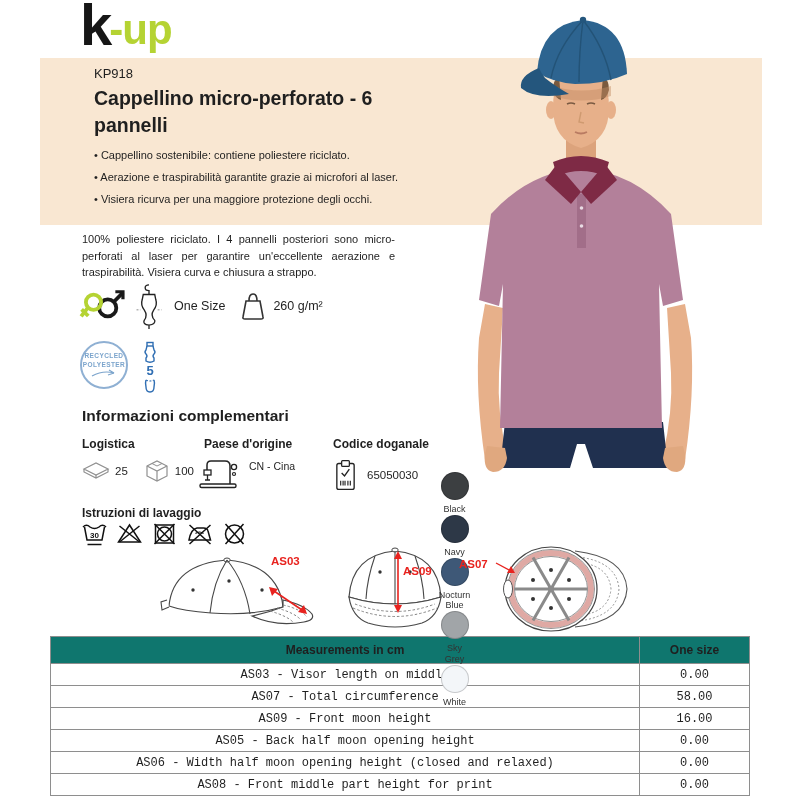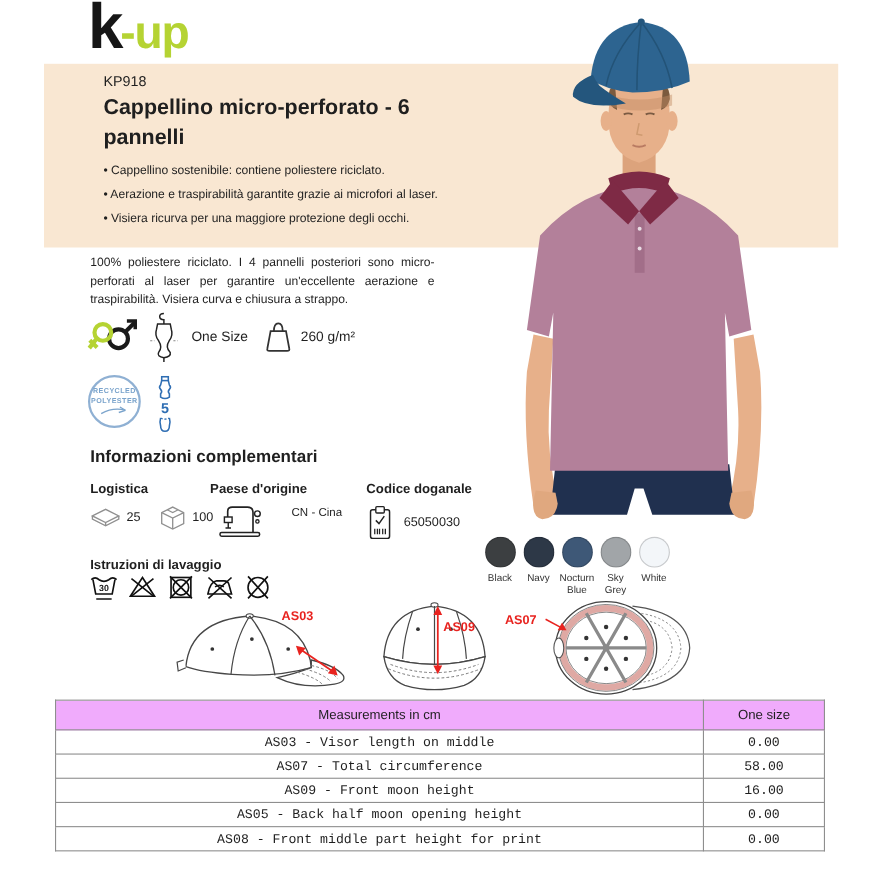--- a/index.html
+++ b/index.html
@@ -30,46 +30,46 @@
   .attr-label{font-size:12.5px;}
 
   
   .eco-row{left:80px;top:341px;display:flex;align-items:flex-start;gap:10px;z-index:1;}
   .recycle-badge{width:48px;height:48px;border:2px solid #8fb0d3;border-radius:50%;display:flex;flex-direction:column;align-items:center;justify-content:center;color:#7ba4cc;font-size:6.5px;font-weight:bold;letter-spacing:.4px;line-height:1.3;box-sizing:border-box;}
 
   
   .info-heading{left:82px;top:407px;font-size:15.5px;font-weight:bold;}
   .col-label{font-size:12px;font-weight:bold;position:absolute;top:437px;}
   .col-logistica{left:82px;}
-  .col-origine{left:191px;}
+  .col-origine{left:204px;}
   .col-doganale{left:333px;}
   .logi-icons{left:82px;top:458px;display:flex;align-items:center;gap:16px;}
   .logi-item{display:flex;align-items:center;gap:5px;font-size:11.5px;}
   .origin-block{left:197px;top:455px;display:flex;align-items:flex-start;gap:10px;}
-  .origin-value{font-size:10.5px;margin-top:5px;margin-left:16px;}
+  .origin-value{font-size:10.5px;margin-top:5px;}
   .customs-block{left:333px;top:458px;display:flex;align-items:center;gap:9px;font-size:11.5px;}
 
   
   .wash-heading{left:82px;top:506px;font-size:12px;font-weight:bold;}
   .wash-icons{left:80px;top:521px;display:flex;align-items:flex-start;gap:6px;}
 
   
-  .swatches{left:437px;top:488px;display:flex;z-index:3;}
+  .swatches{left:437px;top:472px;display:flex;z-index:3;flex-direction:column;}
   .swatch{width:35px;display:flex;flex-direction:column;align-items:center;}
   .swatch-dot{width:28px;height:28px;border-radius:50%;border:1px solid rgba(0,0,0,.18);box-sizing:border-box;}
   .swatch-name{font-size:9px;text-align:center;line-height:1.2;margin-top:4px;color:#333;}
 
   
   .diagram{z-index:1;}
   .as-label{position:absolute;color:#e8231f;font-weight:bold;font-size:11.5px;z-index:4;}
 
   
   .meas-table{left:50px;top:636px;width:700px;border-collapse:collapse;z-index:1;}
   .meas-table th,.meas-table td{border:1px solid #8e8e8e;text-align:center;padding:0;}
-  .meas-table th{background:#f0abfc;height:26px;font-size:12px;font-weight:normal;}
+  .meas-table th{background:#0f766e;height:26px;font-size:12px;font-weight:bold;}
   .meas-table td{height:21px;font-size:12px;font-family:Liberation Mono, monospace;}
   .meas-table .col-val{width:109px;}
 </style>
 </head>
 <body>
 
 <div>
 
   <div class="abs logo">
     <span class="logo-k">k</span>
@@ -280,21 +280,21 @@
     <path d="M12,48 L6,50 L7,58 L14,55" stroke="#474747" stroke-width="1.1" fill="#fff"></path>
     <circle cx="38" cy="38" r="1.7" fill="#333"></circle>
     <circle cx="74" cy="29" r="1.7" fill="#333"></circle>
     <circle cx="107" cy="38" r="1.7" fill="#333"></circle>
     <path d="M128,48 Q150,53 157,62 Q160,68 149,70 Q120,75 97,64 Q112,61 128,55 Z" stroke="#474747" stroke-width="1.2" fill="#fff"></path>
     <path d="M128,53 Q146,57 152,65 M122,56 Q140,61 146,68 M115,59 Q132,64 138,70" stroke="#777" stroke-width=".9" fill="none" stroke-dasharray="2.5,2"></path>
     <line x1="119" y1="39" x2="147" y2="58" stroke="#e8231f" stroke-width="1.6"></line>
     <polygon points="114,35 123,37 117,44" fill="#e8231f"></polygon>
     <polygon points="152,62 143,60 149,53" fill="#e8231f"></polygon>
   </svg>
-  <span class="as-label" style="left:256px;top:555px;">AS03</span>
+  <span class="as-label" style="left:271px;top:555px;">AS03</span>
 
   <svg class="abs diagram" style="left:340px;top:541px;" width="110" height="92" viewBox="0 0 110 92">
     <path d="M9,56 Q12,14 55,10 Q98,14 101,56 Q55,70 9,56 Z" stroke="#474747" stroke-width="1.2" fill="#fff"></path>
     <ellipse cx="55" cy="9" rx="3.2" ry="2" stroke="#474747" stroke-width="1" fill="#fff"></ellipse>
     <path d="M35,15 Q27,38 26,58 M75,15 Q83,38 84,58" stroke="#474747" stroke-width="1.1" fill="none"></path>
     <path d="M55,10 L55,64" stroke="#474747" stroke-width="1.1"></path>
     <circle cx="40" cy="31" r="1.7" fill="#333"></circle>
     <circle cx="70" cy="31" r="1.7" fill="#333"></circle>
     <path d="M9,56 Q12,76 28,82 Q55,90 82,82 Q98,76 101,56 Q55,70 9,56 Z" stroke="#474747" stroke-width="1.2" fill="#fff"></path>
     <path d="M15,63 Q55,78 95,63 M13,67 Q55,84 97,67" stroke="#777" stroke-width=".9" fill="none" stroke-dasharray="2.5,2"></path>
@@ -343,19 +343,23 @@
       </tr>
       <tr>
         <td>AS09 - Front moon height</td>
         <td>16.00</td>
       </tr>
       <tr>
         <td>AS05 - Back half moon opening height</td>
         <td>0.00</td>
       </tr>
       <tr>
+        <td>AS06 - Width half moon opening height (closed and relaxed)</td>
+        <td>0.00</td>
+      </tr>
+      <tr>
         <td>AS08 - Front middle part height for print</td>
         <td>0.00</td>
       </tr>
     </tbody>
   </table>
 
 </div>
 
 </body></html>

